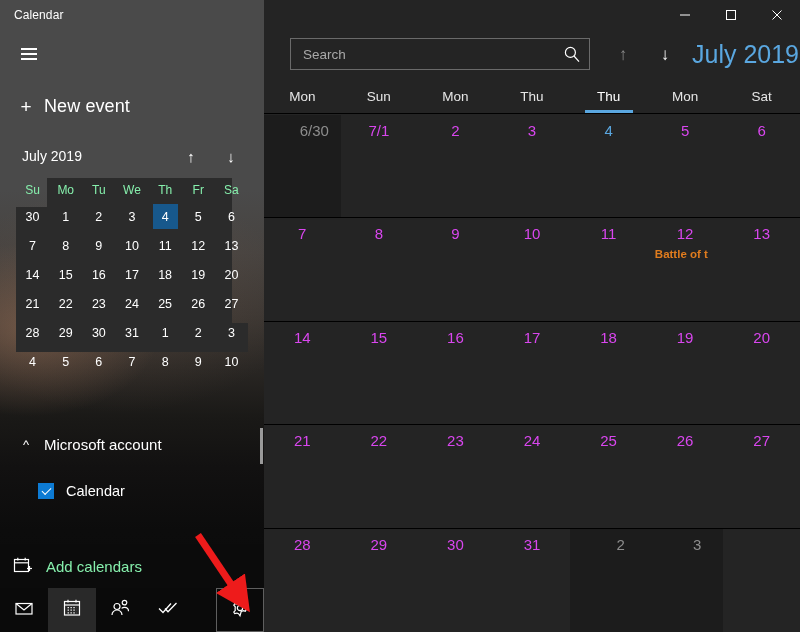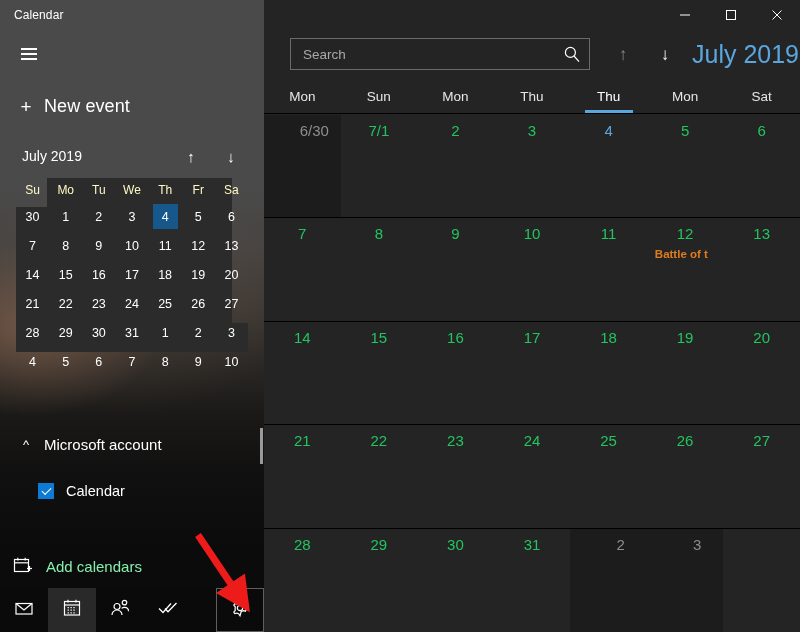--- a/index.html
+++ b/index.html
@@ -118,21 +118,21 @@
   .mini-row {
     position: relative; z-index: 1;
     display: grid; grid-template-columns: repeat(7, 1fr);
     height: 29px;
   }
   .mini-row.dow { height: 24px; }
   .mini-cell {
     display: flex; align-items: center; justify-content: center;
     font-size: 12.5px; color: #ffffff; cursor: pointer;
   }
-  .mini-cell.dow { font-size: 12px; color: #fef9c3; cursor: default; }
+  .mini-cell.dow { font-size: 12px; color: #86efac; cursor: default; }
   .mini-cell.out { color: #ffffff; }
   .mini-cell .d {
     width: 25px; height: 25px;
     display: flex; align-items: center; justify-content: center;
   }
   .mini-cell.today .d { background: #17588c; color: #ffffff; }
 
   
   .acct {
     position: absolute; left: 8px; top: 428px;
@@ -294,21 +294,21 @@
   .cell {
     position: relative;
     padding-top: 6px;
     background: #242424;
     cursor: pointer;
     overflow: hidden;
   }
   .cell.other { background: #1c1c1c; padding-left: 24px; }
   .cell .num {
     display: block; text-align: center;
-    font-size: 15px; color: #22c55e;
+    font-size: 15px; color: #d946ef;
     line-height: 20px;
   }
   .cell.other .num { color: #8d8d8d; }
   .cell.today .num { color: #5aa7e0; }
   .cell .ev {
     margin-top: 4px; padding: 0 8px;
     font-size: 11.5px; font-weight: bold;
     color: #e07c1e;
     white-space: nowrap; overflow: hidden;
   }

